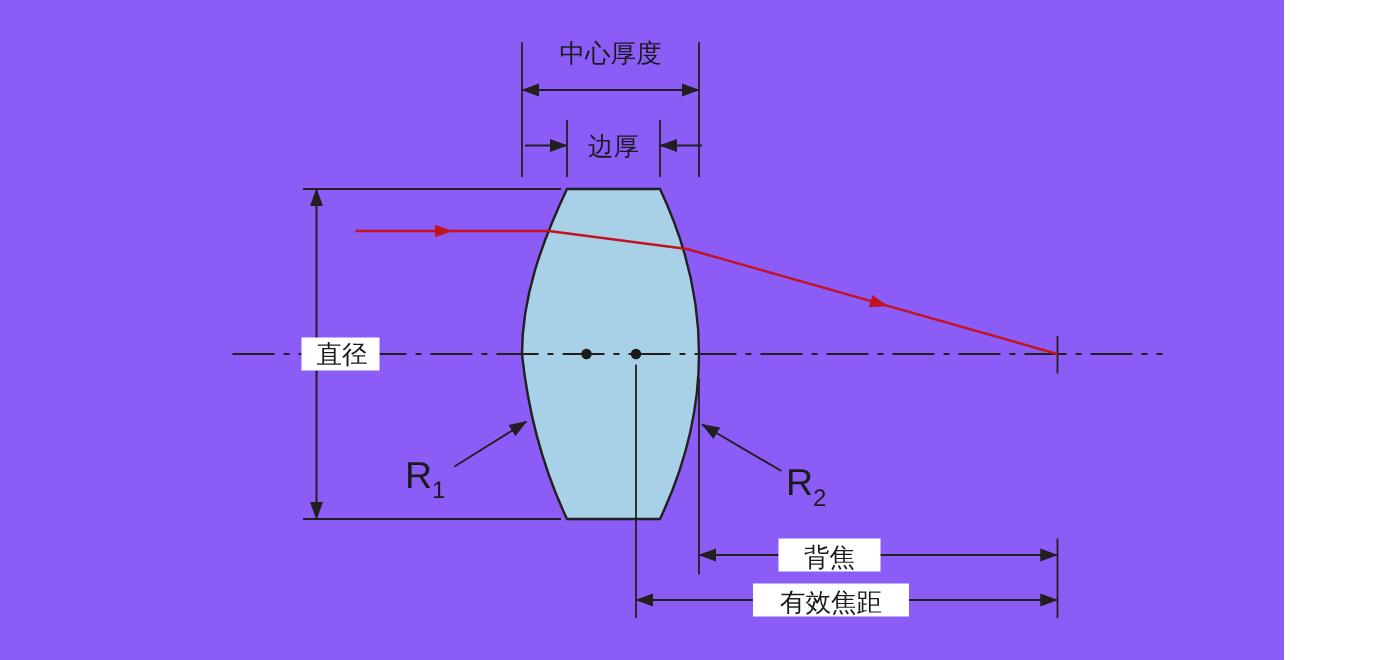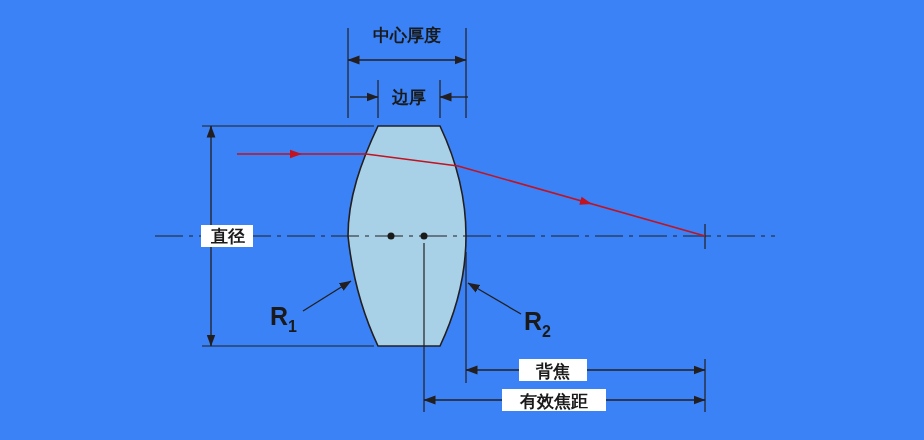--- a/index.html
+++ b/index.html
@@ -2,26 +2,25 @@
 <html><head>
 <meta charset="utf-8">
 <style>
   html, body {
     margin: 0;
     padding: 0;
     background: #ffffff;
   }
   .stage {
     position: relative;
-    width: 924px;
+    width: 856px;
     height: 440px;
-    background: #3b82f6;
+    background: #8b5cf6;
     overflow: hidden;
     font-family: "Liberation Sans", "DejaVu Sans", sans-serif;
-    font-weight: bold;
   }
   svg {
     display: block;
   }
   .dim-line {
     stroke: #231f20;
     stroke-width: 1.3;
     fill: none;
   }
   .ext-line {

